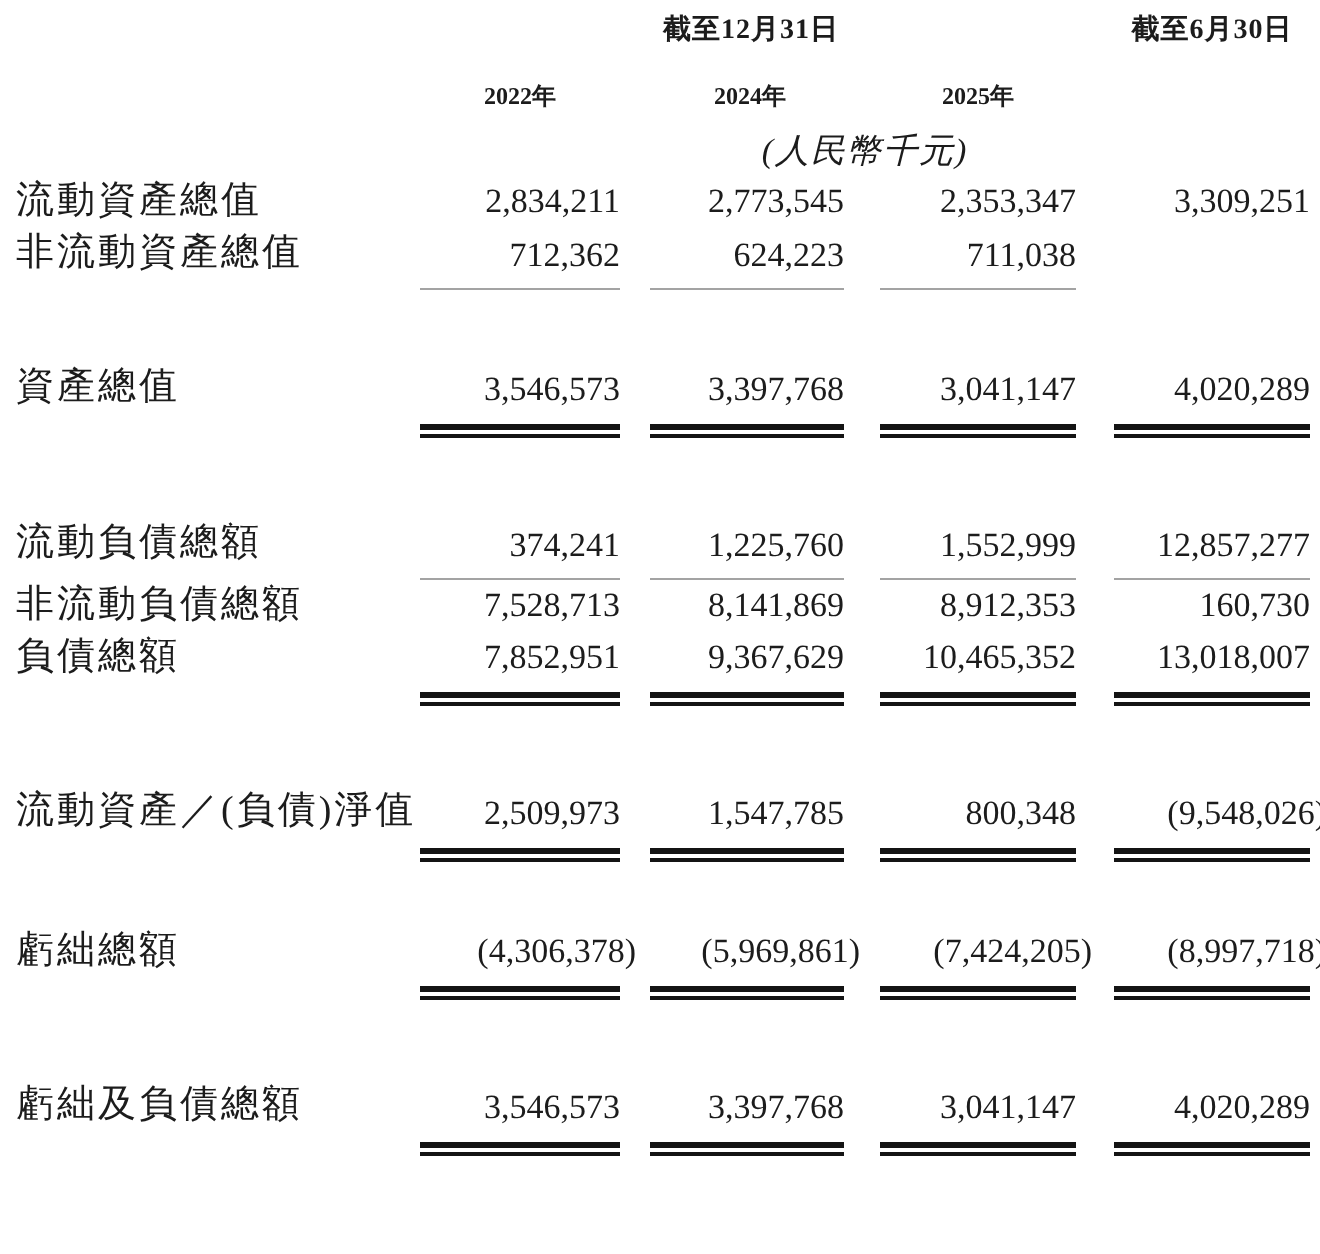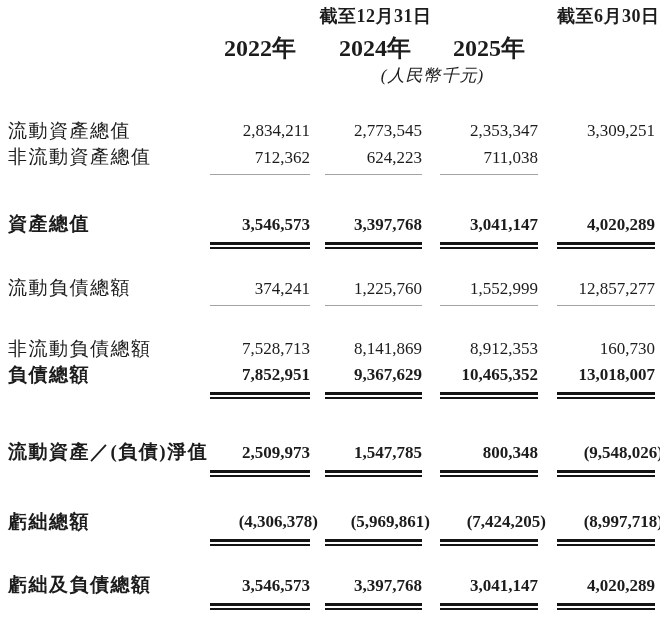--- a/index.html
+++ b/index.html
@@ -53,58 +53,58 @@
   .rd .num { border-bottom: 3.5px solid #141414; padding-bottom: 4px; }
   .rd .num::after {
     content: "";
     position: absolute;
     left: 0; right: 0;
     bottom: -7px;
     border-bottom: 2px solid #141414;
   }
   .rd .lbl { padding-bottom: 7.5px; }
 
-  .b .lbl, .b .num { font-weight: bold; }
+  .b .lbl, .b .num { font-weight: normal; }
 
   
   .hdr1 { padding-top: 4px; }
   .hdr1 .hspan {
-    font-size: 18px;
+    font-size: 14px;
     font-weight: bold;
     line-height: 24px;
     text-align: center;
     white-space: nowrap;
     letter-spacing: 0.5px;
   }
   .hspan-dec { grid-column: 2 / 5; padding-right: 16px; }
   .hspan-jun { grid-column: 5 / 6; }
   .hdr2 { margin-top: 6px; }
   .yr {
     width: 100px;
     text-align: center;
-    font-size: 24px;
+    font-size: 12px;
     font-weight: bold;
     line-height: 28px;
     white-space: nowrap;
   }
   .v4 .yr { width: 98px; }
   .hdr3 { margin-top: 2px; }
   .rmb-note {
     grid-column: 2 / 6;
     text-align: center;
     font-style: italic;
     font-size: 17px;
     line-height: 24px;
     letter-spacing: 1px;
   }
 
   
-  .mt30 { margin-top: 30px; }
+  .mt30 { }
   .mt36 { margin-top: 36px; }
-  .mt38 { margin-top: 30px; }
+  .mt38 { margin-top: 44px; }
   .mt44 { margin-top: 44px; }
 
   
   .val.overhang { margin-right: -8px; }
 </style>
 </head>
 <body>
 
 <div class="sheet">
 

